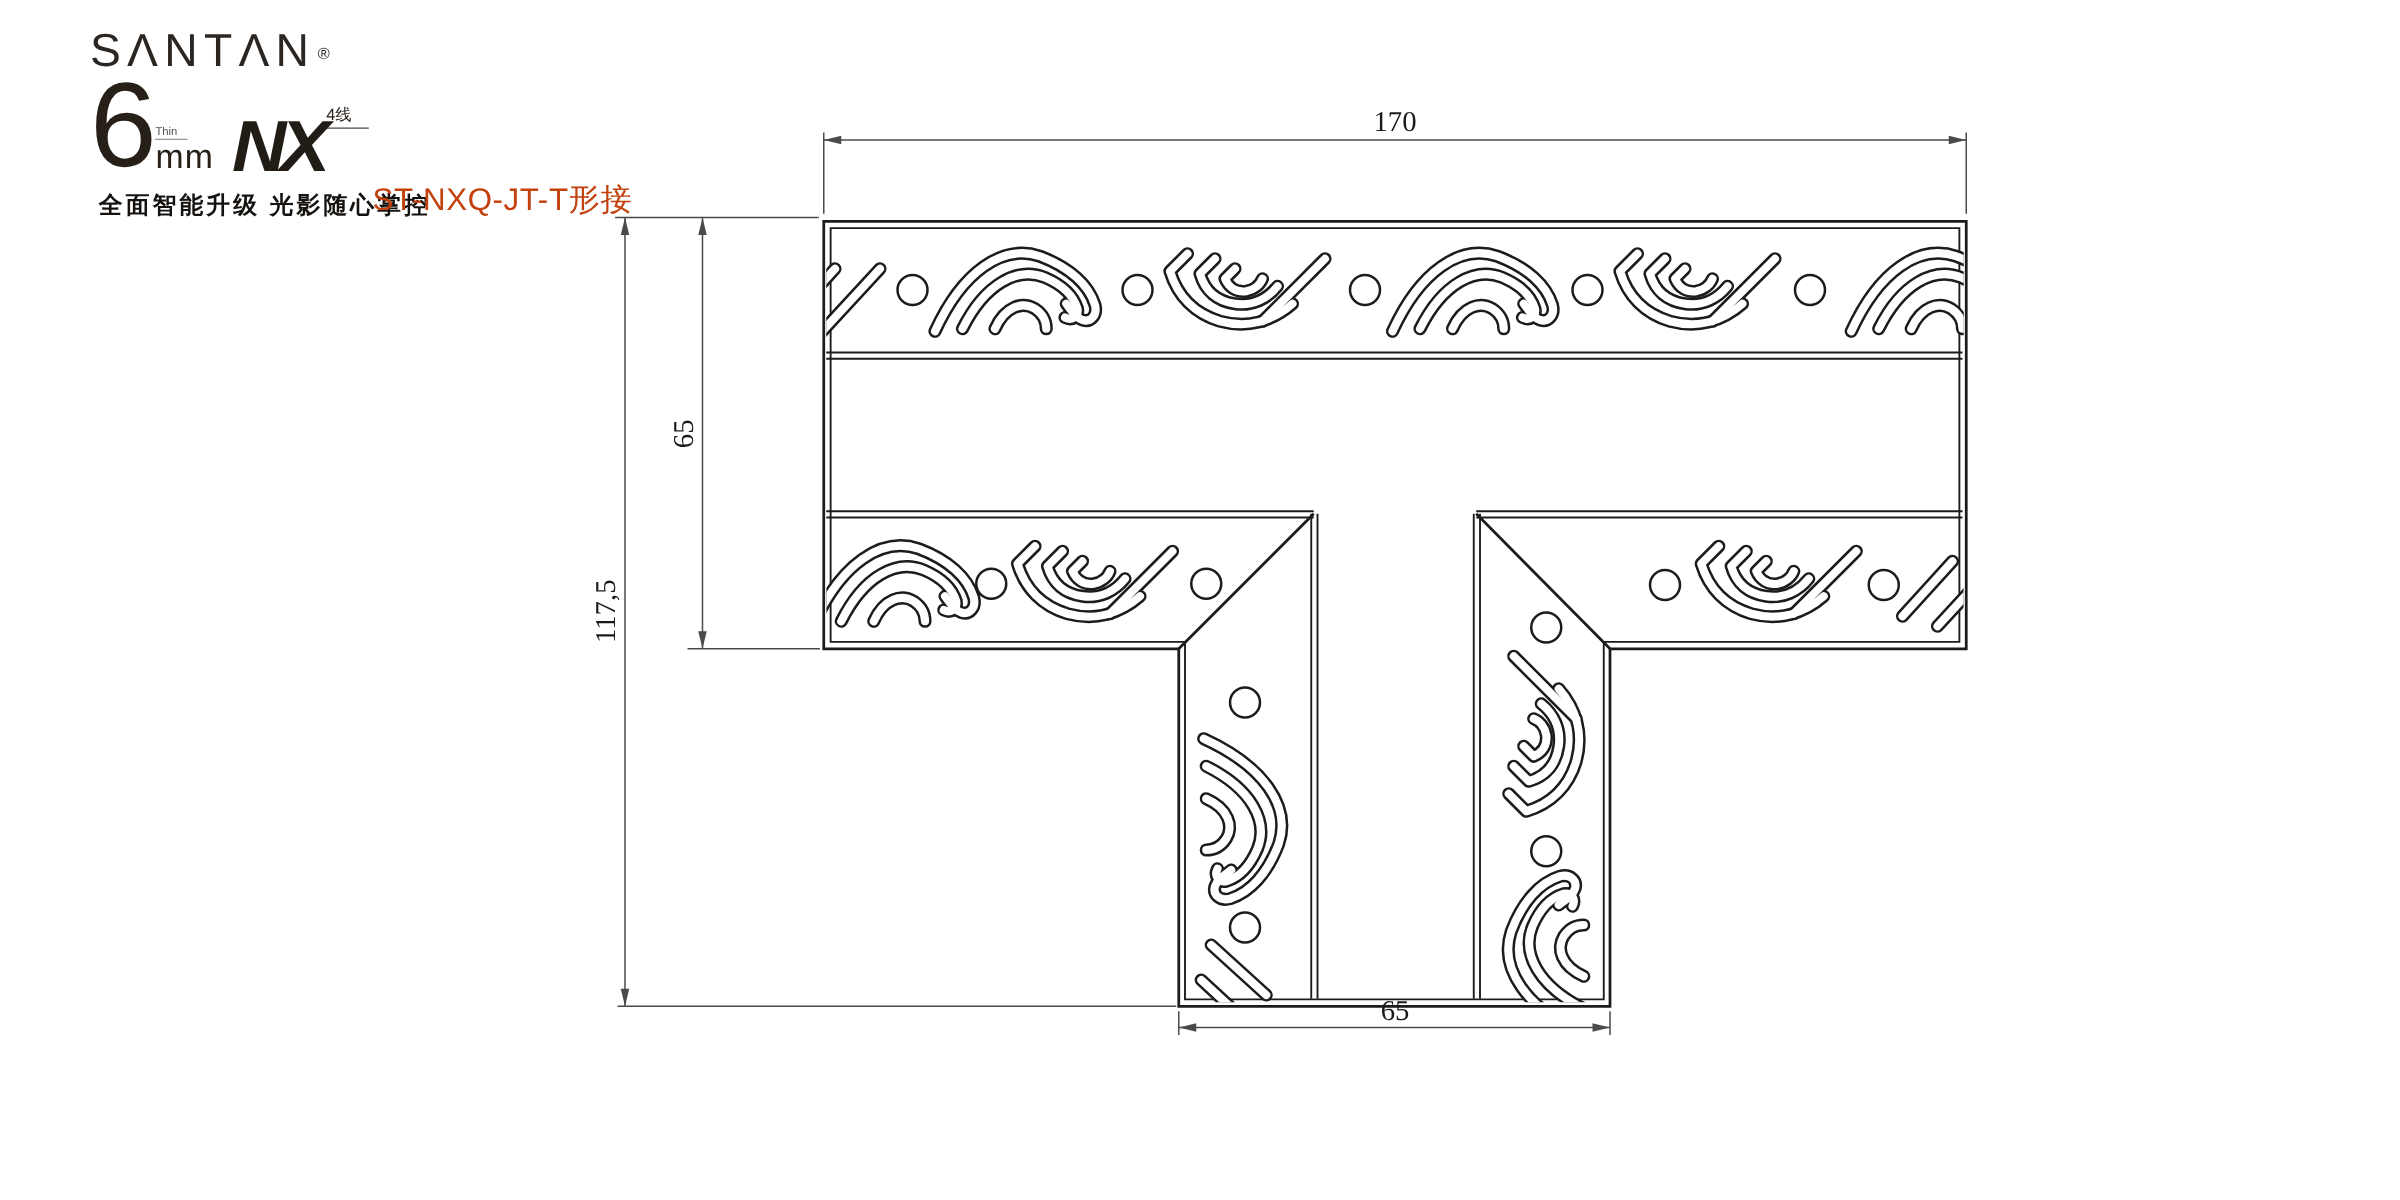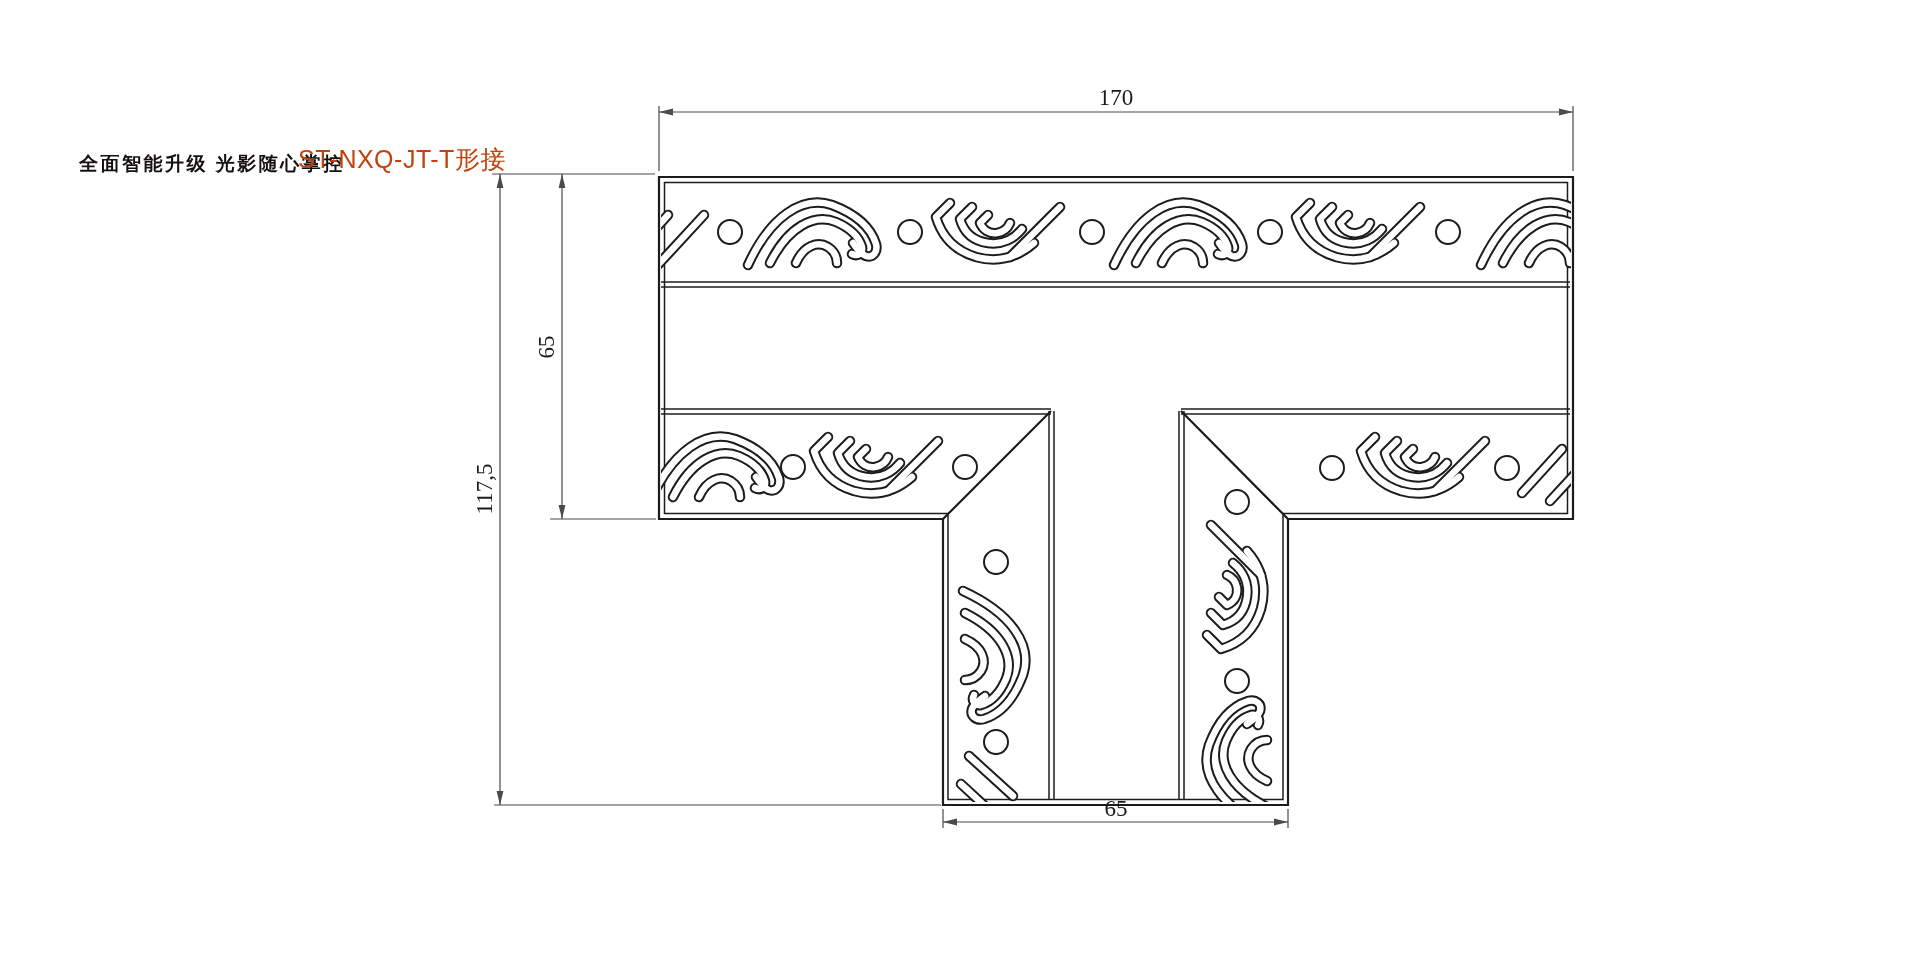--- a/index.html
+++ b/index.html
@@ -32,20 +32,34 @@
   .dim-text{font-family:"Liberation Serif","DejaVu Serif",serif;font-size:23px;fill:#1a1a1a;}
   .mb{fill:none;stroke:#1c1c1c;stroke-width:10.5;stroke-linecap:round;stroke-linejoin:round;}
   .mw{fill:none;stroke:#ffffff;stroke-width:6.5;stroke-linecap:round;stroke-linejoin:round;}
   .hole{fill:none;stroke:#1c1c1c;stroke-width:2;}
 </style>
 </head>
 <body>
 
 <div id="canvas">
 
+  <div class="brand">
+    <div>
+      <span class="brand-name">SΛNTΛN</span><span class="brand-reg">®</span>
+    </div>
+    <div class="brand-row2">
+      <span class="thickness-number">6</span>
+      <span class="mm-block">
+        <span class="thickness-note">Thin</span>
+        <span class="thickness-unit">mm</span>
+      </span>
+      <span class="series-name">NX</span>
+      <span class="series-badge">4线</span>
+    </div>
+  </div>
   <div class="tagline">全面智能升级 光影随心掌控</div>
   <div class="part-title">ST-NXQ-JT-T形接</div>
 
   <svg id="drawing" viewBox="0 0 1920 960">
     <defs>
 
       <path id="a1" d="M -64,34 C -42,-14 -10,-36 20,-26 C 44,-17 59,-3 64,13 C 66,21 61,27 54,25 C 48,23 45,17 41,12"></path>
       <path id="a2" d="M -42,32 C -24,-4 2,-18 24,-9 C 38,-3 47,6 50,16 C 51,22 46,26 40,23"></path>
       <path id="a3" d="M -16,32 C -8,14 6,10 16,16 C 22,20 25,26 25,32"></path>
 

